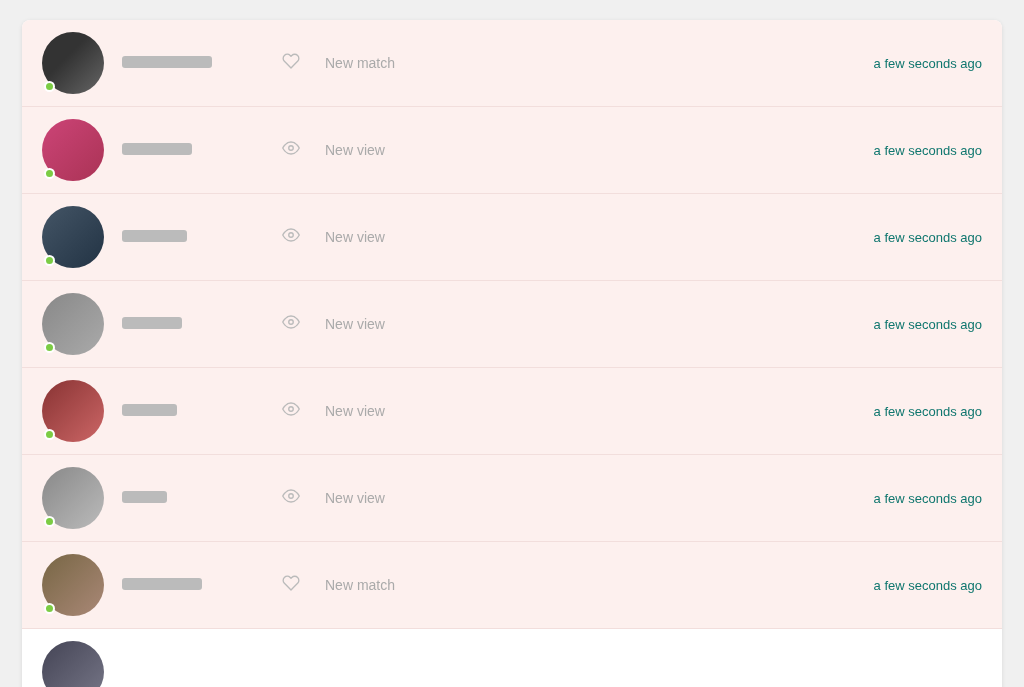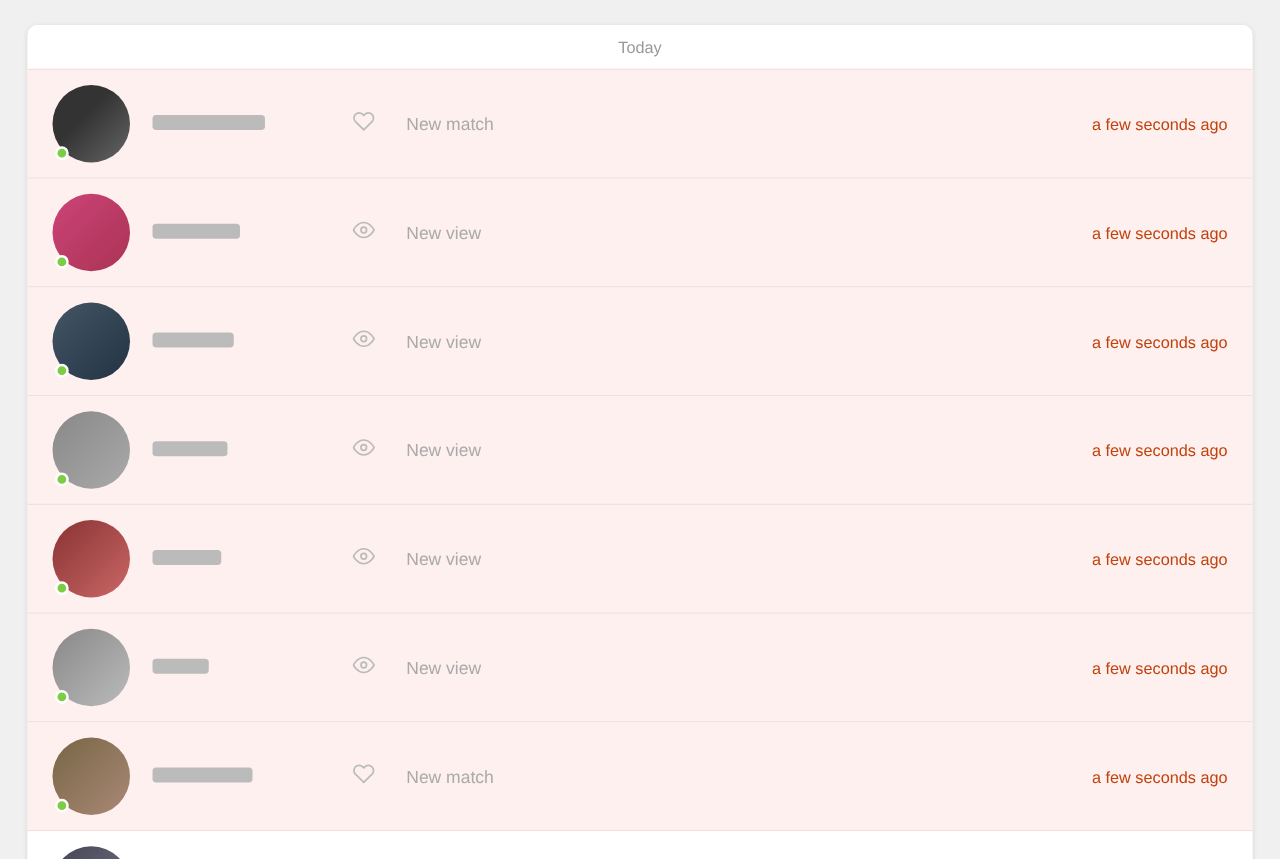--- a/index.html
+++ b/index.html
@@ -83,41 +83,38 @@
       gap: 25px;
       font-size: 14px;
       color: #aaa;
     }
     .notif-icon {
       font-size: 16px;
       color: #bbb;
     }
     .timestamp {
       font-size: 13px;
-      color: #c2410c;
+      color: #0f766e;
       flex-shrink: 0;
       text-align: right;
     }
     
     .av1 { background: linear-gradient(135deg, #333 40%, #666 100%); }
     .av2 { background: linear-gradient(135deg, #c47, #a35); }
     .av3 { background: linear-gradient(135deg, #456, #234); }
     .av4 { background: linear-gradient(135deg, #888, #aaa); }
     .av5 { background: linear-gradient(135deg, #833, #c66); }
     .av6 { background: linear-gradient(135deg, #888, #bbb); }
     .av7 { background: linear-gradient(135deg, #764, #a87); }
     .av8 { background: linear-gradient(135deg, #445, #778); }
   </style>
 </head>
 <body>
 
 <div class="container">
-  <div class="date-header">
-    <span>Today</span>
-  </div>
   <ul class="notification-list" id="notif-list">
   <li class="notification-item">
     <div class="avatar-wrap">
       <div class="avatar-placeholder av1"></div>
       <div class="online-dot"></div>
     </div>
     <div class="user-name">
       <span class="name-blur" style="width:90px"></span>
     </div>
     <div class="notification-type">

